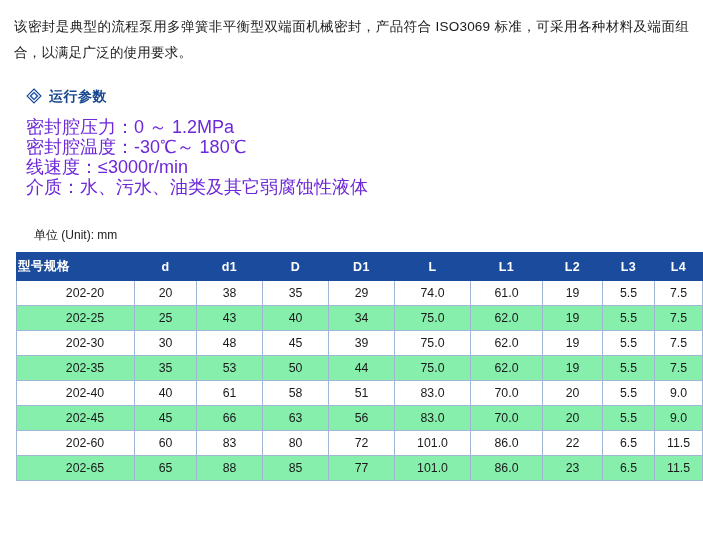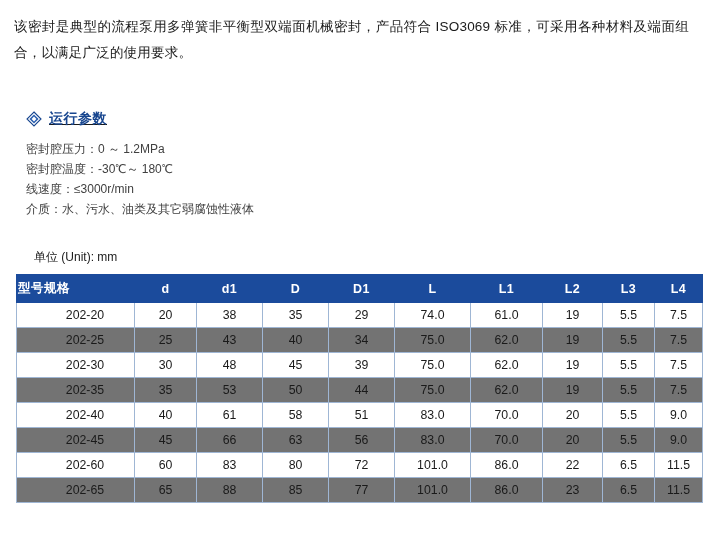--- a/index.html
+++ b/index.html
@@ -24,45 +24,43 @@
   .intro {
     font-size: 13.5px;
     line-height: 26px;
     color: #1a1a1a;
     text-align: justify;
     margin: 4px 2px 0 2px;
     letter-spacing: 0.2px;
   }
   .section-head {
     display: flex;
-    align-items: center;
-    margin-top: 44px;
+    margin-top: 22px;
     margin-left: 14px;
-    text-decoration: underline;
   }
   .diamond-icon {
     width: 16px;
     height: 16px;
     position: relative;
     margin-right: 7px;
     flex: 0 0 auto;
   }
   .diamond-icon svg { display: block; }
   .section-title {
     font-size: 14px;
     font-weight: bold;
     color: #18468f;
     letter-spacing: 0.5px;
   }
   .params {
     margin-top: 11px;
     margin-left: 14px;
-    font-size: 12px;
+    font-size: 18px;
     line-height: 20px;
-    color: #404040;
+    color: #6d28d9;
   }
   .params div { white-space: nowrap; }
   .unit-line {
     margin-top: 30px;
     margin-left: 22px;
     font-size: 12px;
     color: #1a1a1a;
   }
   table.spec {
     margin-top: 8px;
@@ -89,21 +87,21 @@
     height: 22px;
     font-size: 12.3px;
     text-align: center;
     color: #1a1a1a;
   }
   table.spec td.first {
     text-align: center;
     padding-left: 20px;
   }
   table.spec tr.even td {
-    background: #737373;
+    background: #86efac;
   }
   table.spec tr.odd td {
     background: #ffffff;
   }
 </style>
 </head>
 <body>
 
 <div class="page">
 

